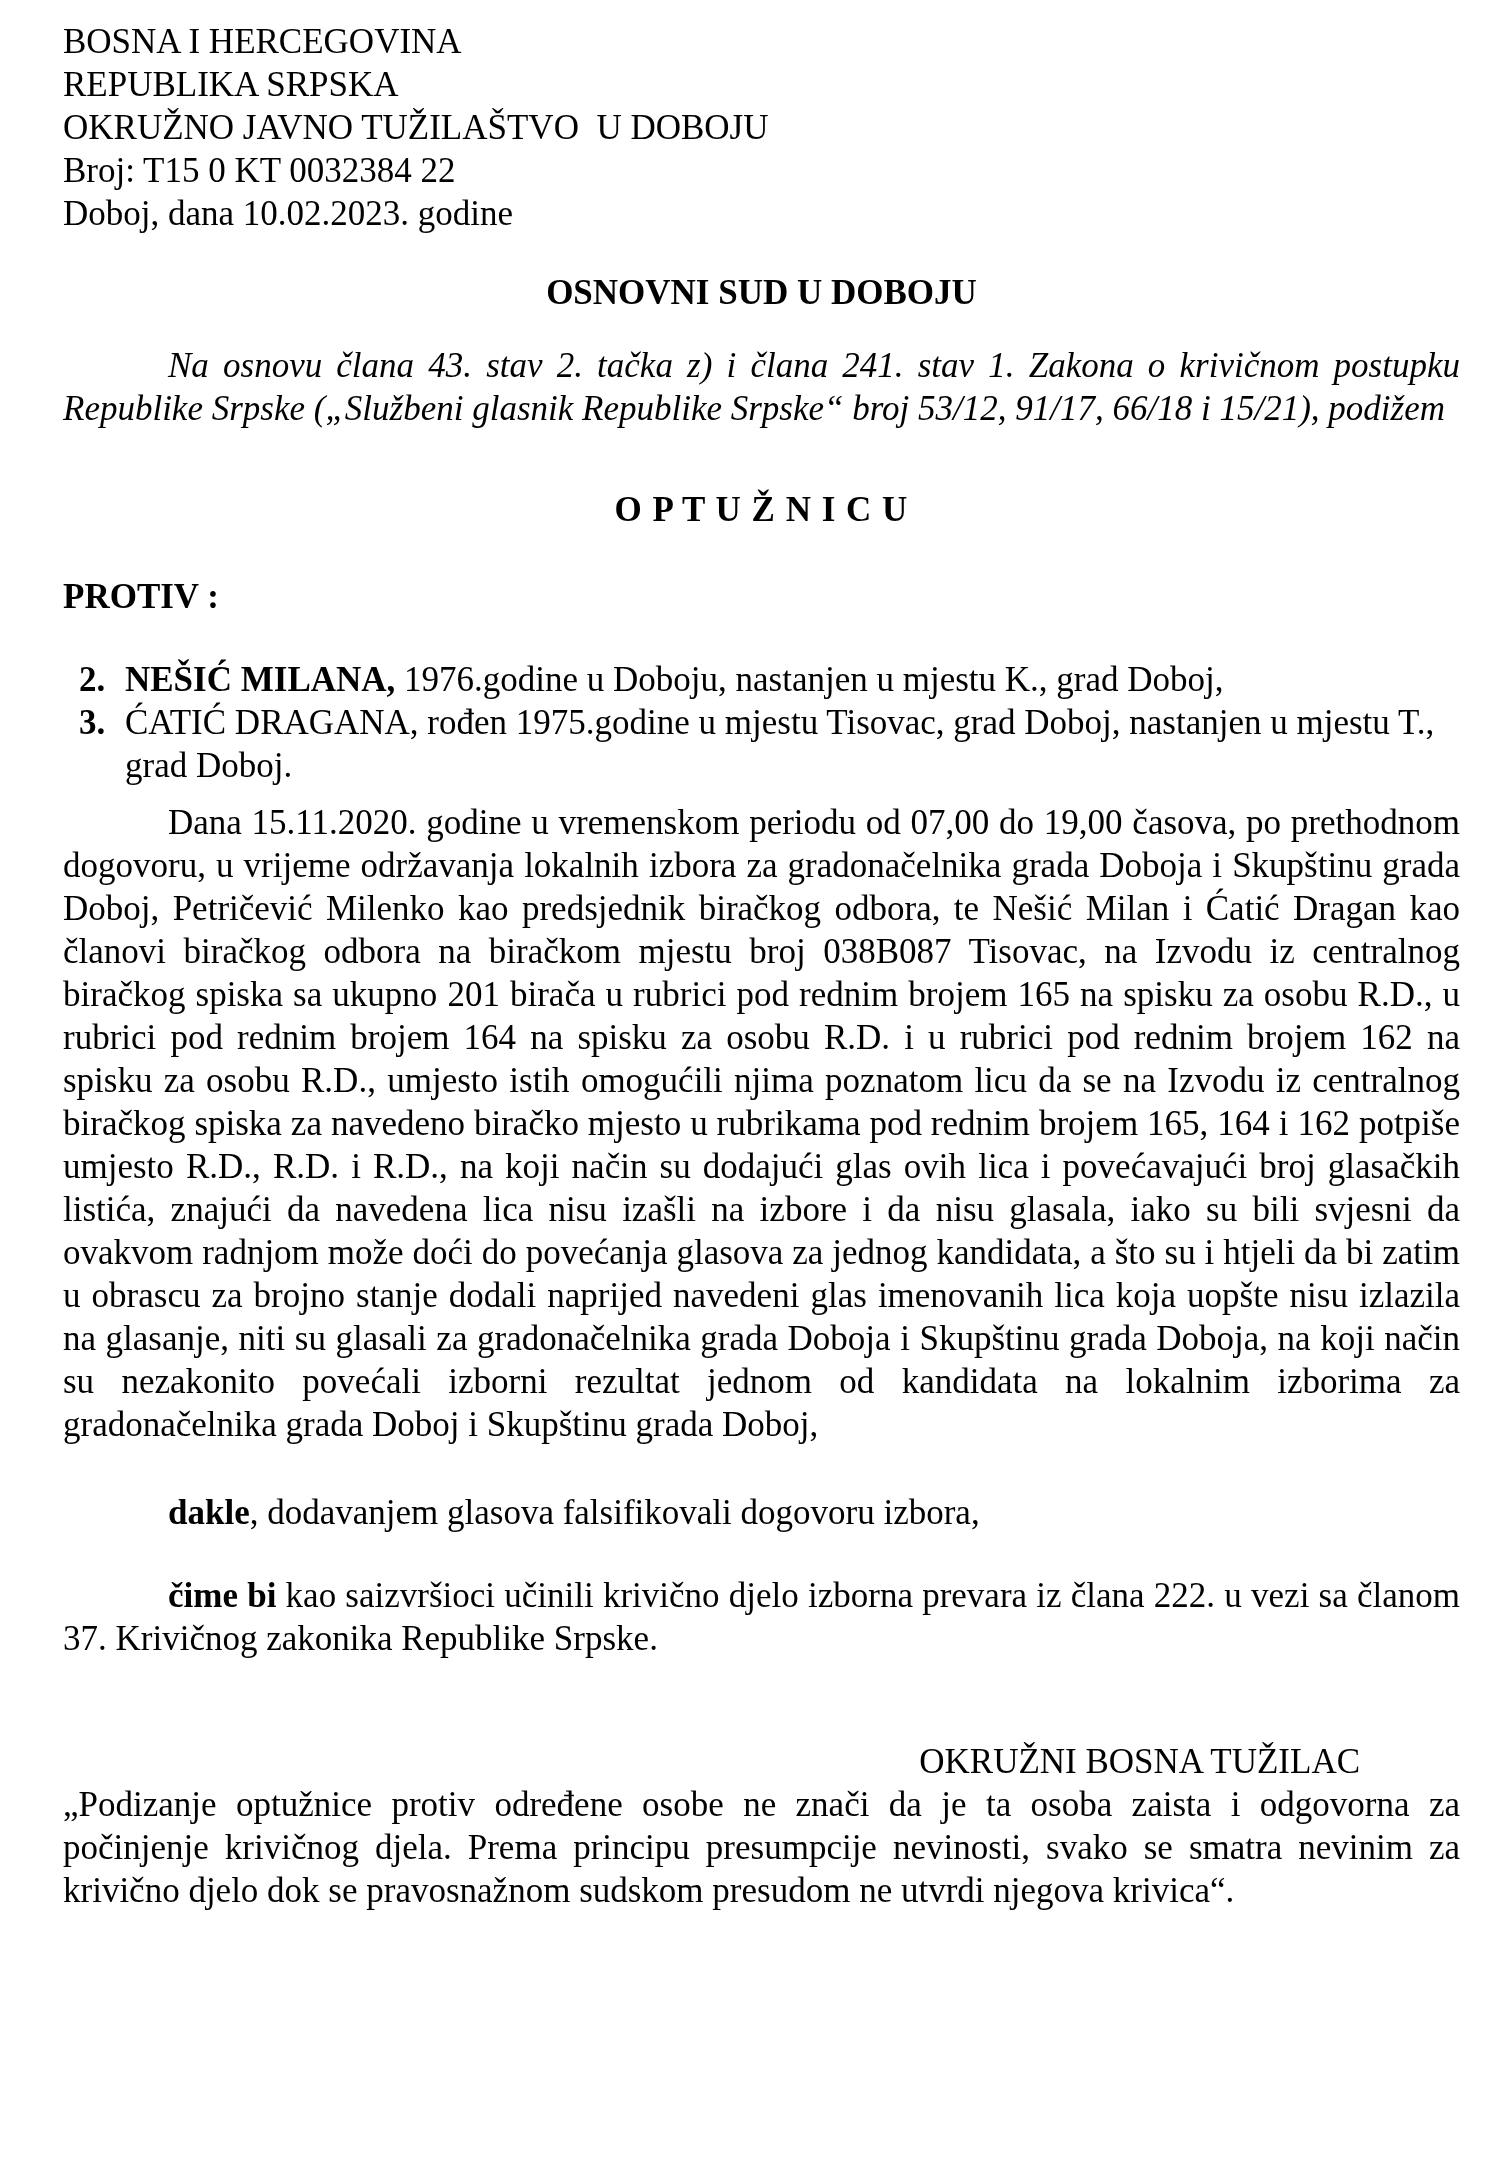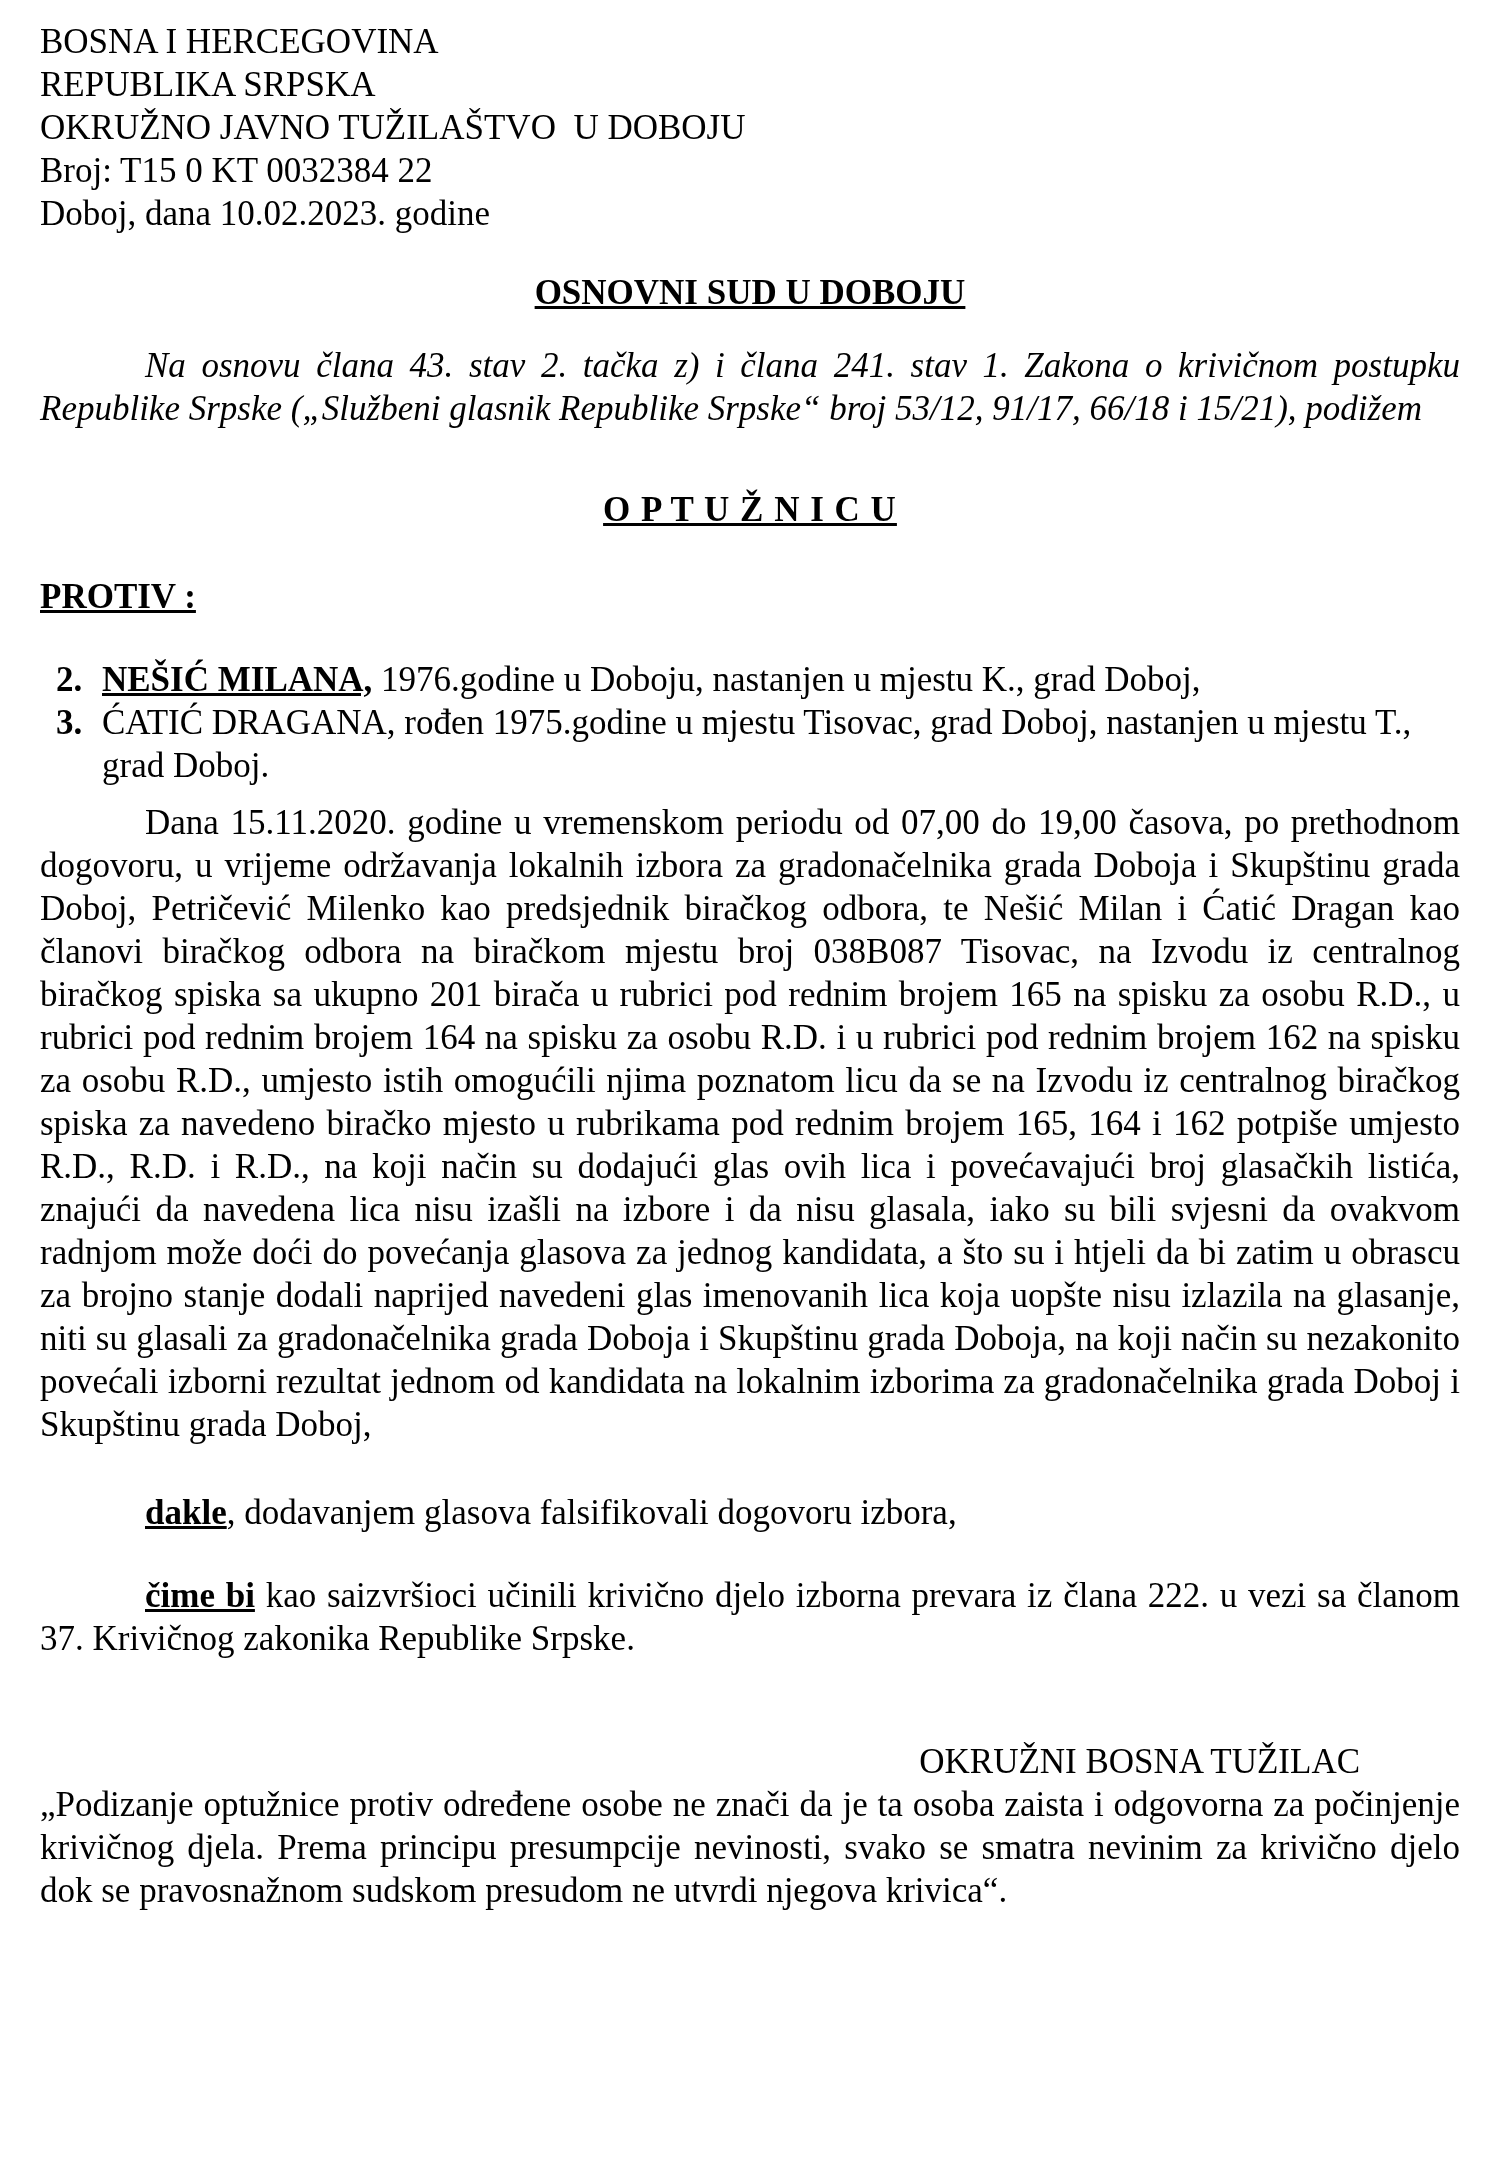--- a/index.html
+++ b/index.html
@@ -5,30 +5,30 @@
   html, body {
     margin: 0;
     padding: 0;
     background: #ffffff;
   }
   .page {
     position: relative;
     width: 1500px;
     height: 2166px;
     box-sizing: border-box;
-    padding: 20px 40px 0 40px;
+    padding: 20px 40px 0 63px;
     background: #ffffff;
     color: #000000;
     font-family: "Liberation Serif", "DejaVu Serif", serif;
     font-size: 35px;
     line-height: 43px;
     overflow: hidden;
   }
   p { margin: 0; }
-  .bold { font-weight: bold; text-decoration: underline; }
+  .bold { font-weight: bold; }
   .center { text-align: center; }
   .justify { text-align: justify; }
   .indent { text-indent: 105px; }
 
   .letterhead .lh-line { white-space: pre-wrap; }
 
   .court-title { margin-top: 36px; }
   .legal-basis { margin-top: 30px; font-style: italic; }
   .indict-title { margin-top: 58px; letter-spacing: 1px; }
   .against { margin-top: 44px; }

